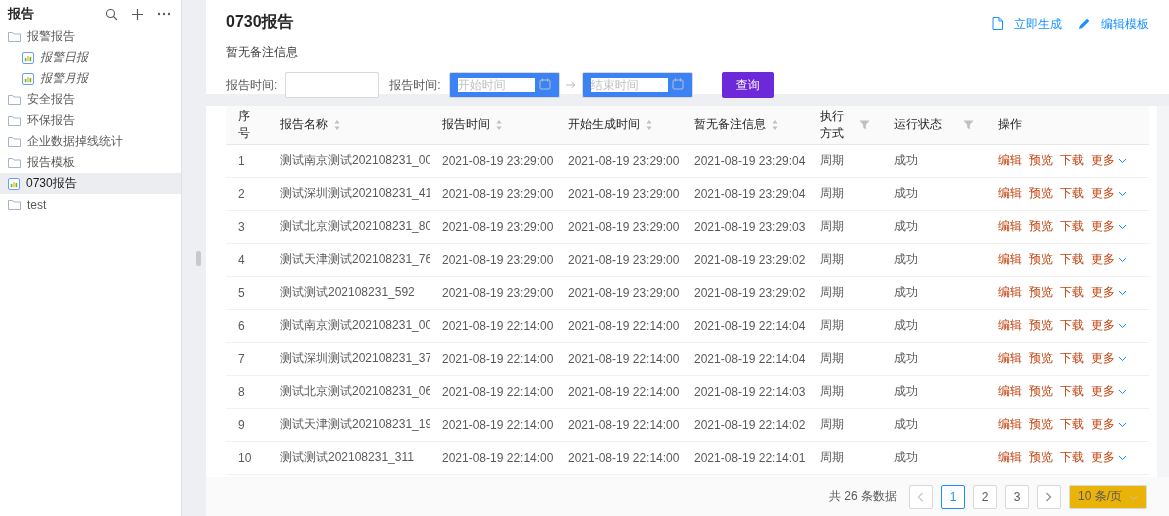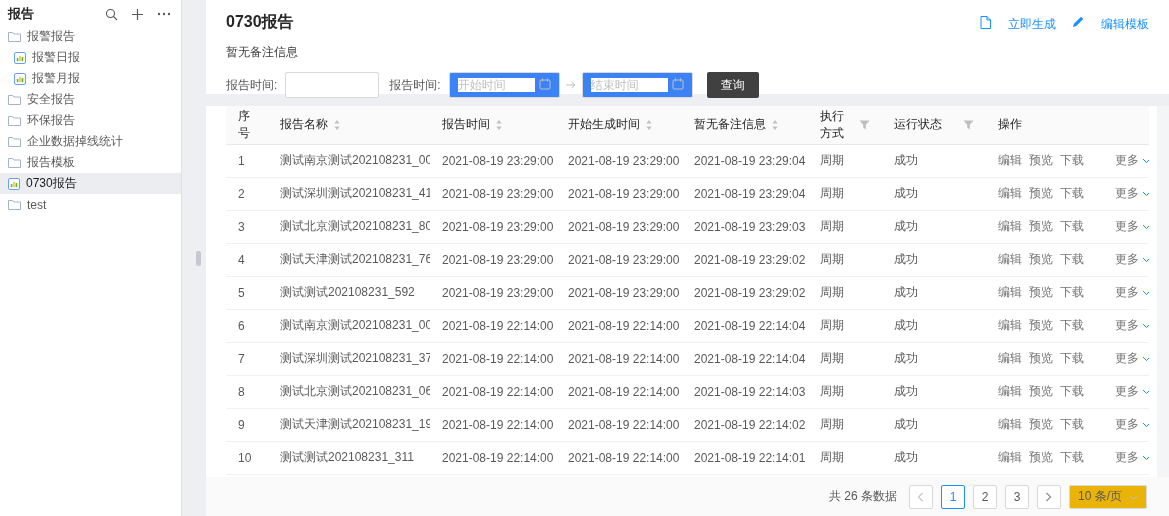--- a/index.html
+++ b/index.html
@@ -11,54 +11,54 @@
     font-size: 12px; color: #595959;
   }
   
   .sidebar { position:absolute; left:0; top:0; bottom:0; width:182px; background:#fff; border-right:1px solid #dde1ea; }
   .sb-head { display:flex; align-items:center; height:24px; padding:4px 10px 0 8px; }
   .sb-title { flex:1; font-weight:bold; font-size:13px; color:#262626; }
   .sb-icons { display:flex; align-items:center; gap:13px; }
   .sb-icons > span { display:flex; align-items:center; cursor:pointer; }
   .tree { padding-top:2px;text-align:center; }
   .tree-item { display:flex; align-items:center; gap:6px; height:21px; padding-left:8px; color:#595959; cursor:pointer; white-space:nowrap; }
-  .tree-item.lvl1 { padding-left:14px; }
+  .tree-item.lvl1 { padding-left:22px;font-style:italic; }
   .tree-item.selected { background:#ebedf0; color:#1a1a1a; }
   .tree-item svg { flex:none; }
   
   .resize-handle { position:absolute; left:196px; top:251px; width:5px; height:15px; background:#c6c9cf; border-radius:2px; cursor:col-resize; }
   
   .card { position:absolute; left:206px; right:0; background:#fff; }
   .card-top { top:0; height:94px; padding:12px 20px; }
   .card-table { top:106px; bottom:0; display:flex; flex-direction:column; }
   
   .page-head { display:flex; justify-content:space-between; align-items:flex-start; }
   .page-title { font-size:16px; color:#262626; font-weight:bold; line-height:20px; }
   .page-subtitle { font-size:12px; color:#404040; margin-top:12px; }
   .head-actions { display:flex; gap:16px; padding-top:4px; }
-  .action-link { display:flex; align-items:flex-start; gap:17px; color:#1890ff; cursor:pointer; }
+  .action-link { display:flex; align-items:flex-end; gap:11px; color:#1890ff; cursor:pointer; }
   
   .filters { display:flex; align-items:center; margin-top:11px; }
   .f-label { margin-right:8px; color:#595959; }
   .f-label.second { margin-left:10px; }
   .text-input { width:94px; height:26px; border:1px solid #d9d9d9; border-radius:2px; padding:0 7px; font-size:12px; color:#595959; outline:none; font-family:inherit; }
   .date-box { display:flex; align-items:center; width:111px; height:26px; border:1px solid #d9d9d9; border-radius:2px; padding:0 8px; gap:4px; background:#3b82f6; }
   .date-box input { border:none; outline:none; flex:1; min-width:0; font-size:12px; color:#595959; font-family:inherit; }
   input::placeholder { color:#bfbfbf; }
   .range-arrow { margin:0 6px; color:#bfbfbf; display:flex; }
-  .btn-primary { height:26px; padding:0 14px; margin-left:14px; background:#404040; color:#fff; border:none; border-radius:2px; font-size:12px; cursor:pointer; font-family:inherit; }
+  .btn-primary { height:26px; padding:0 14px; margin-left:29px; background:#6d28d9; color:#fff; border:none; border-radius:2px; font-size:12px; cursor:pointer; font-family:inherit; }
   
   .table-wrap { flex:1; padding:0 20px; position:relative; overflow:hidden; }
   table { width:100%; border-collapse:collapse; table-layout:fixed; font-size:12px; }
   thead th { height:38px; background:#fafafa; border-bottom:1px solid #e8e8e8; color:#262626; font-weight:500; text-align:left; padding:0 12px; }
   .th-inner { display:flex; align-items:center; gap:5px; }
   .th-inner .spacer { flex:1; }
   tbody td { height:33px; border-bottom:1px solid #f0f0f0; color:#595959; padding:0 12px; white-space:nowrap; overflow:hidden; }
-  .op-link { color:#737373; margin-right:7px; cursor:pointer; display:inline-flex; align-items:center; gap:3px; }
-  .op-link:last-child { margin-right:0;margin-left:24px; }
+  .op-link { color:#c2410c; margin-right:7px; cursor:pointer; display:inline-flex; align-items:center; gap:3px; }
+  .op-link:last-child { margin-right:0; }
   .scroll-strip { position:absolute; right:0; top:0; bottom:0; width:12px; background:#f4f5f7; }
   
   .pager { height:39px; background:#fafafa; display:flex; align-items:center; justify-content:flex-end; gap:8px; padding-right:22px; color:#595959; }
   .pg-total { margin-right:4px; }
   .pg-btn { min-width:24px; height:24px; border:1px solid #d9d9d9; background:#fff; border-radius:2px; font-size:12px; color:#595959; display:flex; align-items:center; justify-content:center; cursor:pointer; font-family:inherit; }
   .pg-btn.active { border-color:#1890ff; color:#1890ff; }
   .pg-nav { display:flex; align-items:center; justify-content:center; }
   .size-select { height:24px; border:1px solid #d9d9d9; border-radius:2px; background:#eab308; display:flex; align-items:center; gap:7px; padding:0 8px; cursor:pointer; color:#595959; }
 </style>
 </head>

